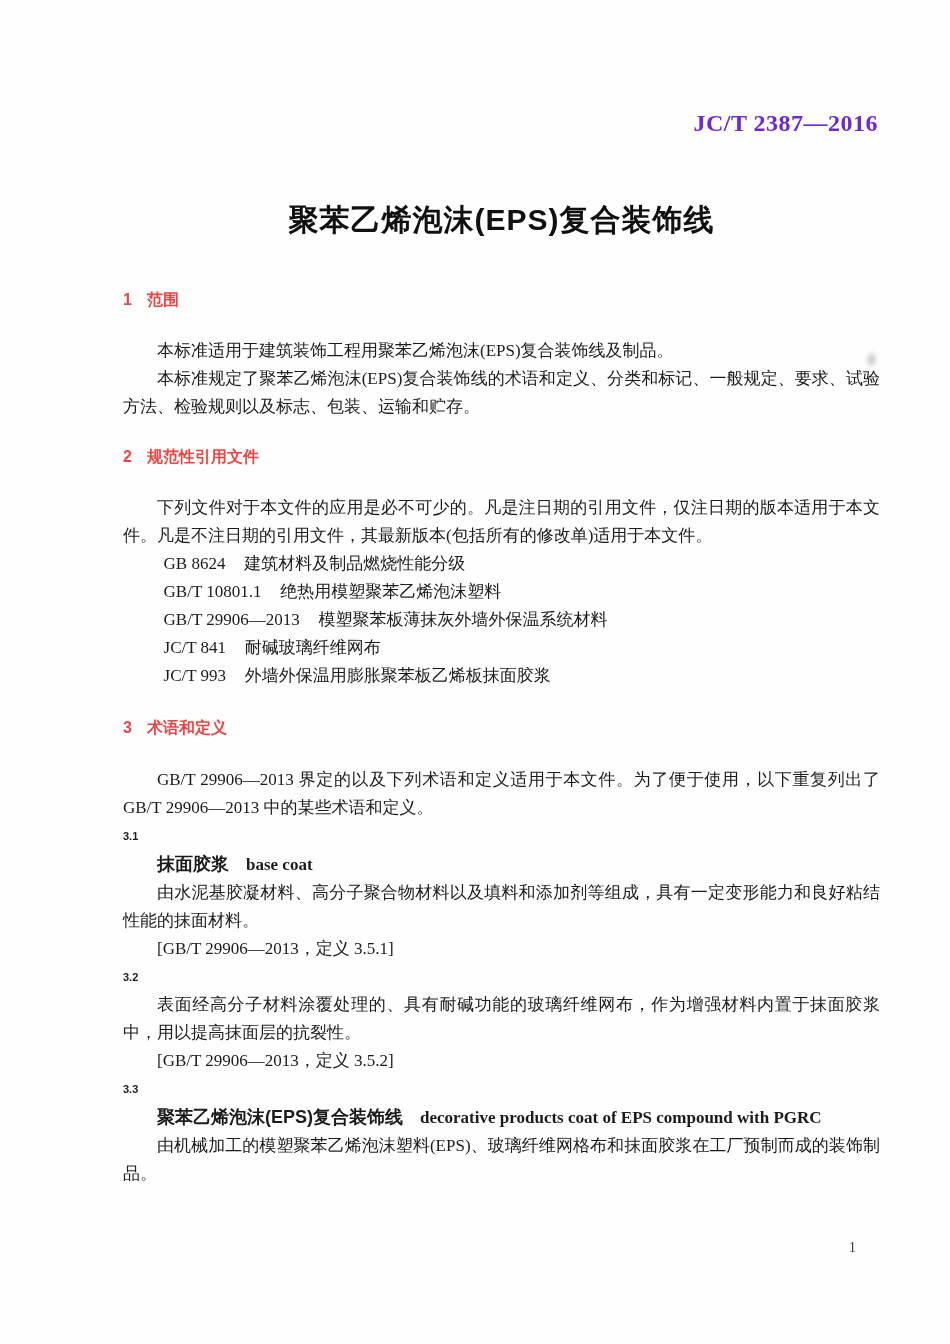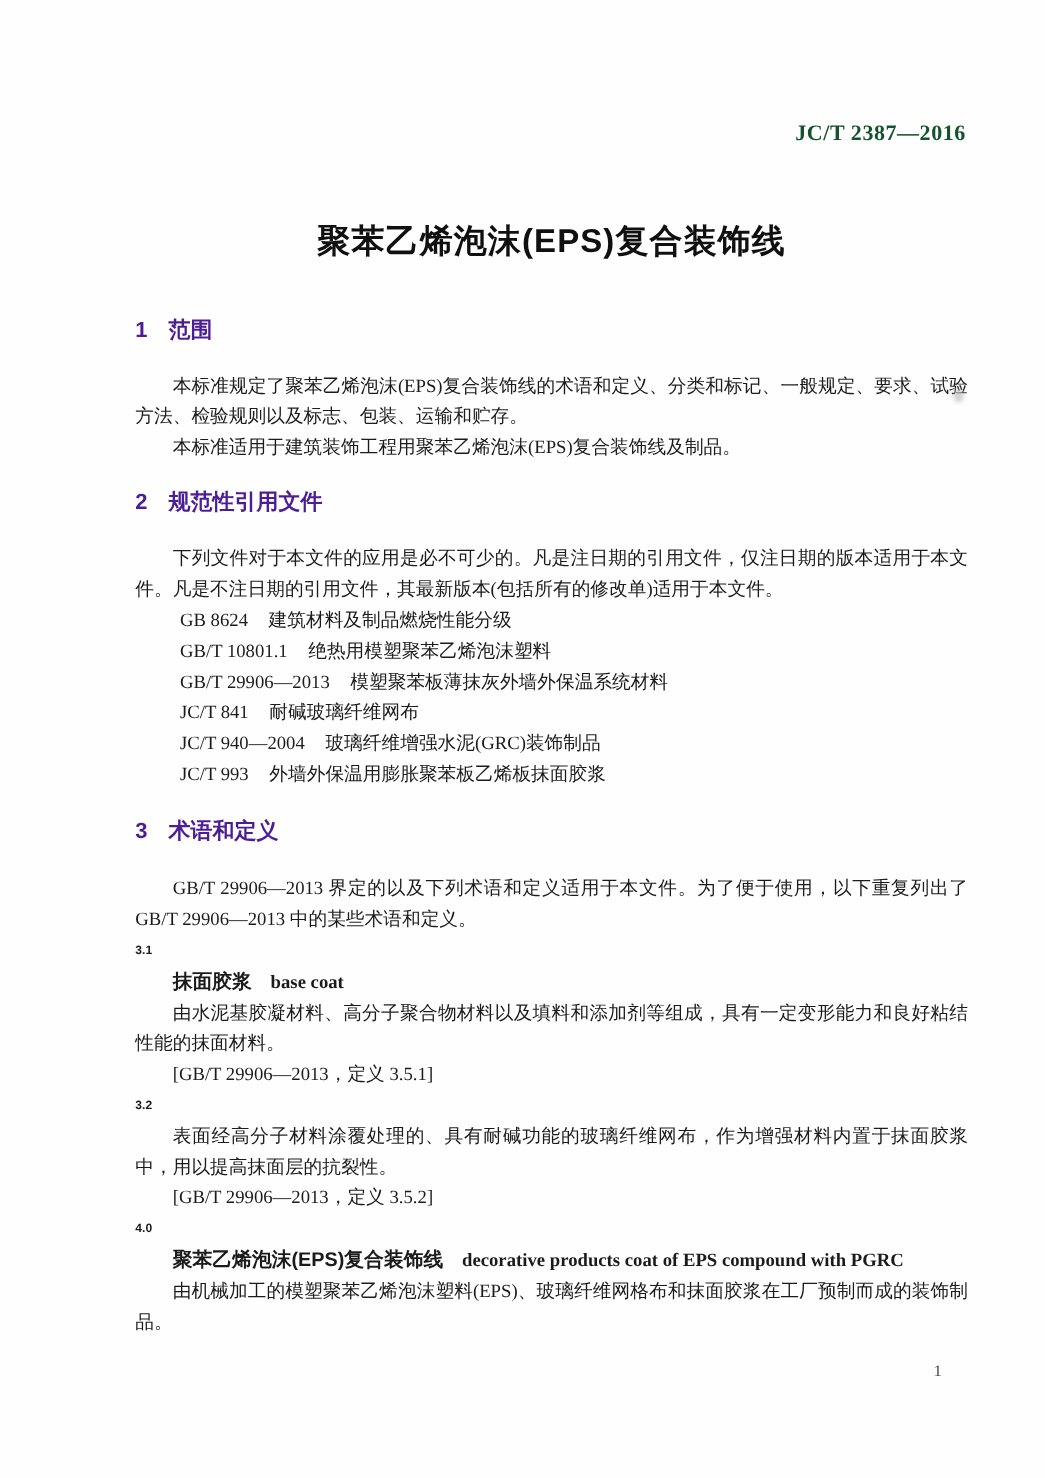--- a/index.html
+++ b/index.html
@@ -11,38 +11,38 @@
   }
   .page {
     position: relative;
     width: 950px; height: 1344px;
     background: #fefefe;
     overflow: hidden;
   }
   .header-code {
     position: absolute; top: 110px; right: 72px;
     font-family: "Liberation Serif", "DejaVu Serif", serif;
-    font-weight: 700; font-size: 20px; letter-spacing: 0.5px;
-    color: #14532d;
+    font-weight: 700; font-size: 24px; letter-spacing: 0.5px;
+    color: #6d28d9;
   }
   .doc-title {
     position: absolute; top: 202px; left: 123px; width: 757px;
     text-align: center;
     font-family: "Liberation Sans", "DejaVu Sans", sans-serif;
     font-weight: 700; font-size: 30px; line-height: 36px;
     letter-spacing: 1px; color: #101010;
   }
   .content {
     position: absolute; top: 289px; left: 123px; width: 757px;
     font-size: 17px; line-height: 28px;
   }
   .sec-heading {
     font-family: "Liberation Sans", "DejaVu Sans", sans-serif;
-    font-size: 20px; font-weight: 700; line-height: 22px;
-    color: #4c1d95; margin: 0 0 26px 0;
+    font-size: 16px; font-weight: 700; line-height: 22px;
+    color: #ef4444; margin: 0 0 26px 0;
   }
   .sec-heading .sec-num { margin-right: 0.95em; }
   .sec-heading.sec2 { margin-top: 25px; }
   .sec-heading.sec3 { margin-top: 27px; margin-bottom: 27px; }
   .body-para { text-indent: 2em; text-align: justify; }
   .ref-list { list-style: none; }
   .ref-item { padding-left: 1.8em; }
   .ref-code { margin-right: 1.1em; white-space: pre; margin-left: 10px; }
   .term-num {
     font-family: "Liberation Sans", "DejaVu Sans", sans-serif;
@@ -75,33 +75,32 @@
 
   <div class="header-code">JC/T 2387—2016</div>
 
   <h1 class="doc-title">聚苯乙烯泡沫(EPS)复合装饰线</h1>
 
   <div class="content">
 
     <h2 class="sec-heading sec1">
       <span class="sec-num">1</span><span>范围</span>
     </h2>
+    <p class="body-para">本标准适用于建筑装饰工程用聚苯乙烯泡沫(EPS)复合装饰线及制品。</p>
     <p class="body-para">本标准规定了聚苯乙烯泡沫(EPS)复合装饰线的术语和定义、分类和标记、一般规定、要求、试验方法、检验规则以及标志、包装、运输和贮存。</p>
-    <p class="body-para">本标准适用于建筑装饰工程用聚苯乙烯泡沫(EPS)复合装饰线及制品。</p>
 
     <h2 class="sec-heading sec2">
       <span class="sec-num">2</span><span>规范性引用文件</span>
     </h2>
     <p class="body-para">下列文件对于本文件的应用是必不可少的。凡是注日期的引用文件，仅注日期的版本适用于本文件。凡是不注日期的引用文件，其最新版本(包括所有的修改单)适用于本文件。</p>
     <ul class="ref-list">
       <li class="ref-item"><span class="ref-code">GB 8624</span><span class="ref-title">建筑材料及制品燃烧性能分级</span></li>
       <li class="ref-item"><span class="ref-code">GB/T 10801.1</span><span class="ref-title">绝热用模塑聚苯乙烯泡沫塑料</span></li>
       <li class="ref-item"><span class="ref-code">GB/T 29906—2013</span><span class="ref-title">模塑聚苯板薄抹灰外墙外保温系统材料</span></li>
       <li class="ref-item"><span class="ref-code">JC/T 841</span><span class="ref-title">耐碱玻璃纤维网布</span></li>
-      <li class="ref-item"><span class="ref-code">JC/T 940—2004</span><span class="ref-title">玻璃纤维增强水泥(GRC)装饰制品</span></li>
       <li class="ref-item"><span class="ref-code">JC/T 993</span><span class="ref-title">外墙外保温用膨胀聚苯板乙烯板抹面胶浆</span></li>
     </ul>
 
     <h2 class="sec-heading sec3">
       <span class="sec-num">3</span><span>术语和定义</span>
     </h2>
     <p class="body-para">GB/T 29906—2013 界定的以及下列术语和定义适用于本文件。为了便于使用，以下重复列出了 GB/T 29906—2013 中的某些术语和定义。</p>
 
     <div class="term-block">
       <div class="term-num">3.1</div>
@@ -112,21 +111,21 @@
       <div class="term-source">[GB/T 29906—2013，定义 3.5.1]</div>
     </div>
 
     <div class="term-block">
       <div class="term-num">3.2</div>
       <p class="body-para">表面经高分子材料涂覆处理的、具有耐碱功能的玻璃纤维网布，作为增强材料内置于抹面胶浆中，用以提高抹面层的抗裂性。</p>
       <div class="term-source">[GB/T 29906—2013，定义 3.5.2]</div>
     </div>
 
     <div class="term-block">
-      <div class="term-num">4.0</div>
+      <div class="term-num">3.3</div>
       <div class="term-name">
         <span class="term-zh">聚苯乙烯泡沫(EPS)复合装饰线</span><span class="term-en">decorative products coat of EPS compound with PGRC</span>
       </div>
       <p class="body-para">由机械加工的模塑聚苯乙烯泡沫塑料(EPS)、玻璃纤维网格布和抹面胶浆在工厂预制而成的装饰制品。</p>
     </div>
 
   </div>
 
   <div class="page-number">1</div>
   <div class="scan-artifact"></div>

